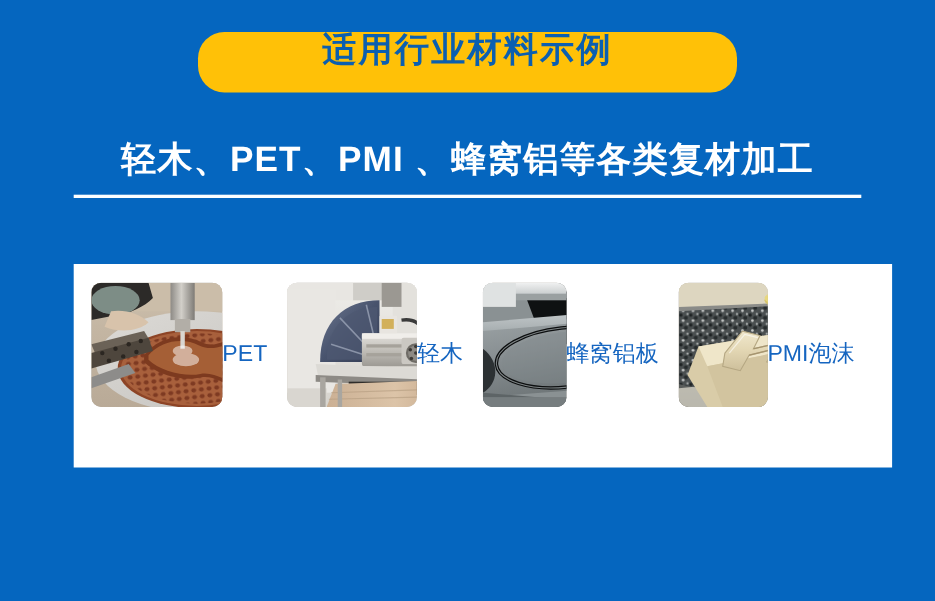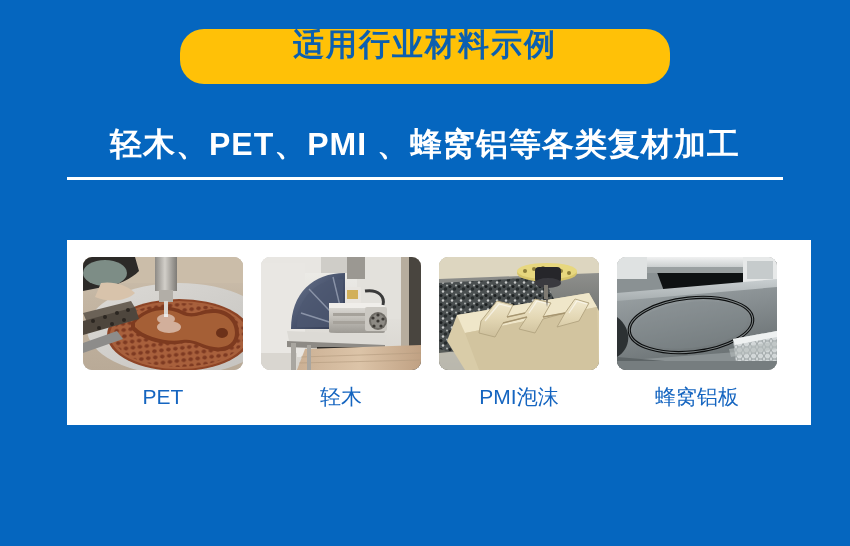--- a/index.html
+++ b/index.html
@@ -78,21 +78,21 @@
     position: absolute;
     left: 16px;
     top: 17px;
     width: 712px;
     display: flex;
     gap: 18px;
   }
   .card {
     width: 160px;
     display: flex;
-    flex-direction: column;
+    flex-direction: row;
     align-items: center;
   }
   .thumb {
     width: 160px;
     height: 113px;
     border-radius: 9px;
     overflow: hidden;
     position: relative;
     background: #b9b4ac;
   }
@@ -270,20 +270,74 @@
           <rect x="46" y="88" width="4" height="25" fill="#a9a6a0"></rect>
         </svg>
       </div>
       <div class="card-caption">轻木</div>
     </div>
 
     <div class="card">
       <div class="thumb">
         <svg viewBox="0 0 160 113" preserveAspectRatio="none" aria-hidden="true">
           <defs>
+            <linearGradient id="hcPanel" x1="0" y1="0" x2="0.4" y2="1">
+              <stop offset="0" stop-color="#9fa6a8"></stop>
+              <stop offset="0.5" stop-color="#878e91"></stop>
+              <stop offset="1" stop-color="#6d7476"></stop>
+            </linearGradient>
+            <linearGradient id="hcTop" x1="0" y1="0" x2="0" y2="1">
+              <stop offset="0" stop-color="#c9cfd1"></stop>
+              <stop offset="1" stop-color="#a7aeb0"></stop>
+            </linearGradient>
+            <linearGradient id="hcRail" x1="0" y1="0" x2="0" y2="1">
+              <stop offset="0" stop-color="#f0f1f1"></stop>
+              <stop offset="1" stop-color="#bcc1c2"></stop>
+            </linearGradient>
+            <pattern id="hcCore" width="7" height="6" patternUnits="userSpaceOnUse">
+              <rect width="7" height="6" fill="#d2d7d8"></rect>
+              <path d="M0 3 L2 0 L5 0 L7 3 L5 6 L2 6 Z" fill="none" stroke="#8f9698" stroke-width="0.8"></path>
+            </pattern>
+          </defs>
+
+          <rect width="160" height="113" fill="#8a9193"></rect>
+
+          <path d="M38 10 L160 4 L160 48 L56 58 Z" fill="#0e1112"></path>
+
+          <rect x="0" y="0" width="160" height="14" fill="url(#hcRail)"></rect>
+          <rect x="0" y="10" width="160" height="6" fill="#9aa0a1"></rect>
+          <rect x="126" y="0" width="34" height="26" fill="#e7e9e9"></rect>
+          <rect x="130" y="4" width="26" height="18" fill="#c6cbcc"></rect>
+          <rect x="0" y="0" width="30" height="22" fill="#dfe2e2"></rect>
+
+          <path d="M0 40 L160 26 L160 92 L0 104 Z" fill="url(#hcPanel)"></path>
+          <path d="M0 36 L160 22 L160 30 L0 44 Z" fill="url(#hcTop)"></path>
+
+          <g transform="translate(74 68) rotate(-6)">
+            <ellipse rx="62" ry="27" fill="none" stroke="#0c0e0f" stroke-width="3.2"></ellipse>
+            <ellipse rx="62" ry="27" fill="none" stroke="#9aa1a3" stroke-width="1" opacity="0.8"></ellipse>
+            <ellipse rx="57" ry="23" fill="#828a8c" opacity="0.35"></ellipse>
+          </g>
+
+          <path d="M116 82 L160 74 L160 104 L120 113 Z" fill="url(#hcCore)"></path>
+          <path d="M116 82 L160 74 L160 80 L118 88 Z" fill="#eef1f1"></path>
+          <path d="M112 92 L160 84 L160 92 L114 100 Z" fill="#b6bcbd" opacity="0.6"></path>
+
+          <path d="M0 100 L120 110 L120 113 L0 113 Z" fill="#5d6466"></path>
+          <path d="M0 60 C16 72 14 92 0 100 Z" fill="#2c3133"></path>
+          <rect x="0" y="104" width="160" height="9" fill="#767d7f"></rect>
+        </svg>
+      </div>
+      <div class="card-caption">蜂窝铝板</div>
+    </div>
+
+    <div class="card">
+      <div class="thumb">
+        <svg viewBox="0 0 160 113" preserveAspectRatio="none" aria-hidden="true">
+          <defs>
             <linearGradient id="pmiFoam" x1="0" y1="0" x2="0" y2="1">
               <stop offset="0" stop-color="#f2ead0"></stop>
               <stop offset="0.5" stop-color="#e3d7b4"></stop>
               <stop offset="1" stop-color="#cdbf9b"></stop>
             </linearGradient>
             <linearGradient id="pmiBed" x1="0" y1="0" x2="0" y2="1">
               <stop offset="0" stop-color="#8e8f8c"></stop>
               <stop offset="1" stop-color="#4e5250"></stop>
             </linearGradient>
             <pattern id="pmiChips" width="9" height="9" patternUnits="userSpaceOnUse">
@@ -333,68 +387,14 @@
           </g>
           <rect x="96" y="10" width="26" height="16" rx="4" fill="#26262a"></rect>
           <ellipse cx="109" cy="26" rx="13" ry="5" fill="#3a3a3f"></ellipse>
           <rect x="105" y="28" width="4" height="14" fill="#7e7a72"></rect>
           <path d="M107 42 L109 42 L108 50 Z" fill="#5e5a54"></path>
         </svg>
       </div>
       <div class="card-caption">PMI泡沫</div>
     </div>
 
-    <div class="card">
-      <div class="thumb">
-        <svg viewBox="0 0 160 113" preserveAspectRatio="none" aria-hidden="true">
-          <defs>
-            <linearGradient id="hcPanel" x1="0" y1="0" x2="0.4" y2="1">
-              <stop offset="0" stop-color="#9fa6a8"></stop>
-              <stop offset="0.5" stop-color="#878e91"></stop>
-              <stop offset="1" stop-color="#6d7476"></stop>
-            </linearGradient>
-            <linearGradient id="hcTop" x1="0" y1="0" x2="0" y2="1">
-              <stop offset="0" stop-color="#c9cfd1"></stop>
-              <stop offset="1" stop-color="#a7aeb0"></stop>
-            </linearGradient>
-            <linearGradient id="hcRail" x1="0" y1="0" x2="0" y2="1">
-              <stop offset="0" stop-color="#f0f1f1"></stop>
-              <stop offset="1" stop-color="#bcc1c2"></stop>
-            </linearGradient>
-            <pattern id="hcCore" width="7" height="6" patternUnits="userSpaceOnUse">
-              <rect width="7" height="6" fill="#d2d7d8"></rect>
-              <path d="M0 3 L2 0 L5 0 L7 3 L5 6 L2 6 Z" fill="none" stroke="#8f9698" stroke-width="0.8"></path>
-            </pattern>
-          </defs>
-
-          <rect width="160" height="113" fill="#8a9193"></rect>
-
-          <path d="M38 10 L160 4 L160 48 L56 58 Z" fill="#0e1112"></path>
-
-          <rect x="0" y="0" width="160" height="14" fill="url(#hcRail)"></rect>
-          <rect x="0" y="10" width="160" height="6" fill="#9aa0a1"></rect>
-          <rect x="126" y="0" width="34" height="26" fill="#e7e9e9"></rect>
-          <rect x="130" y="4" width="26" height="18" fill="#c6cbcc"></rect>
-          <rect x="0" y="0" width="30" height="22" fill="#dfe2e2"></rect>
-
-          <path d="M0 40 L160 26 L160 92 L0 104 Z" fill="url(#hcPanel)"></path>
-          <path d="M0 36 L160 22 L160 30 L0 44 Z" fill="url(#hcTop)"></path>
-
-          <g transform="translate(74 68) rotate(-6)">
-            <ellipse rx="62" ry="27" fill="none" stroke="#0c0e0f" stroke-width="3.2"></ellipse>
-            <ellipse rx="62" ry="27" fill="none" stroke="#9aa1a3" stroke-width="1" opacity="0.8"></ellipse>
-            <ellipse rx="57" ry="23" fill="#828a8c" opacity="0.35"></ellipse>
-          </g>
-
-          <path d="M116 82 L160 74 L160 104 L120 113 Z" fill="url(#hcCore)"></path>
-          <path d="M116 82 L160 74 L160 80 L118 88 Z" fill="#eef1f1"></path>
-          <path d="M112 92 L160 84 L160 92 L114 100 Z" fill="#b6bcbd" opacity="0.6"></path>
-
-          <path d="M0 100 L120 110 L120 113 L0 113 Z" fill="#5d6466"></path>
-          <path d="M0 60 C16 72 14 92 0 100 Z" fill="#2c3133"></path>
-          <rect x="0" y="104" width="160" height="9" fill="#767d7f"></rect>
-        </svg>
-      </div>
-      <div class="card-caption">蜂窝铝板</div>
-    </div>
-
   </div>
 </div>
 
 </body></html>

